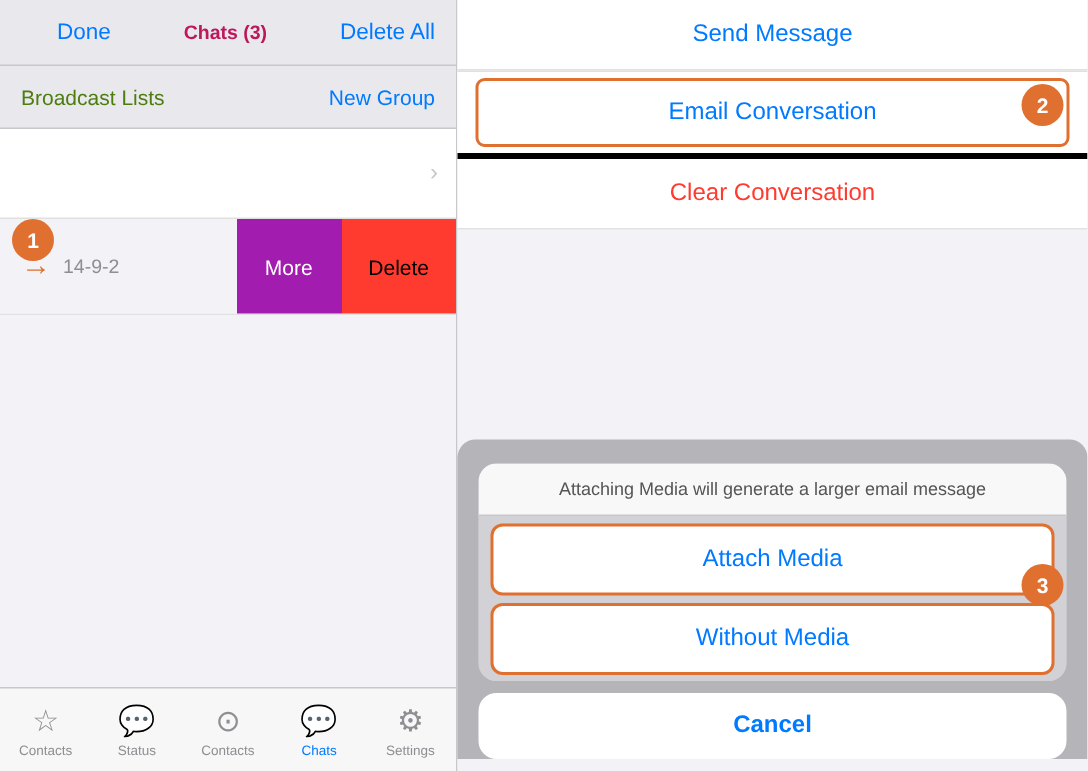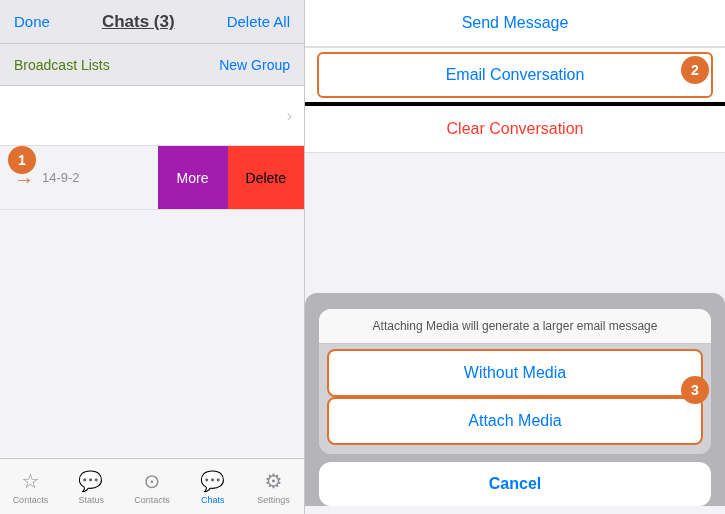--- a/index.html
+++ b/index.html
@@ -29,27 +29,27 @@
       justify-content: space-between;
       align-items: center;
       padding: 10px 14px;
       border-bottom: 1px solid #c8c8cc;
       height: 44px;
     }
 
     .top-bar-done {
       color: #007aff;
       font-size: 15px;
+      margin-left: 24px;
     }
 
     .top-bar-title {
-      font-size: 17px;
+      font-size: 13px;
       font-weight: 600;
-      color: #404040;
-      text-decoration: underline;
+      color: #be185d;
     }
 
     .top-bar-delete {
       color: #007aff;
       font-size: 15px;
     }
 
     .second-bar {
       background: #e8e8ed;
       display: flex;
@@ -364,22 +364,22 @@
     <div class="annotation-circle annotation-3">
       <span>3</span>
     </div>
 
     <div style="background: rgba(0,0,0,0.25); padding: 16px 14px 0 14px; border-radius: 12px 12px 0 0;">
 
       <div style="background: #d1d1d6; border-radius: 12px; overflow: hidden; margin-bottom: 8px;">
         <div style="background: #f8f8f8; padding: 10px 20px; font-size: 12px; color: #555; text-align: center; border-bottom: 1px solid #c8c8cc;">Attaching Media will generate a larger email
 message</div>
         <div style="padding: 5px 8px 4px 8px; background: #d1d1d6;">
+          <div style="border: 2.5px solid #e07030; border-radius: 8px; padding: 13px 20px; font-size: 16px; text-align: center; color: #007aff; cursor: pointer; background: white; margin-bottom: 5px;">Attach Media</div>
           <div style="border: 2.5px solid #e07030; border-radius: 8px; padding: 13px 20px; font-size: 16px; text-align: center; color: #007aff; cursor: pointer; background: white;">Without Media</div>
-          <div style="border: 2.5px solid #e07030; border-radius: 8px; padding: 13px 20px; font-size: 16px; text-align: center; color: #007aff; cursor: pointer; background: white; margin-bottom: 5px;">Attach Media</div>
         </div>
       </div>
 
       <div style="background: white; border-radius: 12px; padding: 13px 4px; font-size: 16px; font-weight: 600; text-align: center; color: #007aff; cursor: pointer; margin-bottom: 8px;">Cancel</div>
     </div>
   </div>
 
 </div>
 
 </body></html>

